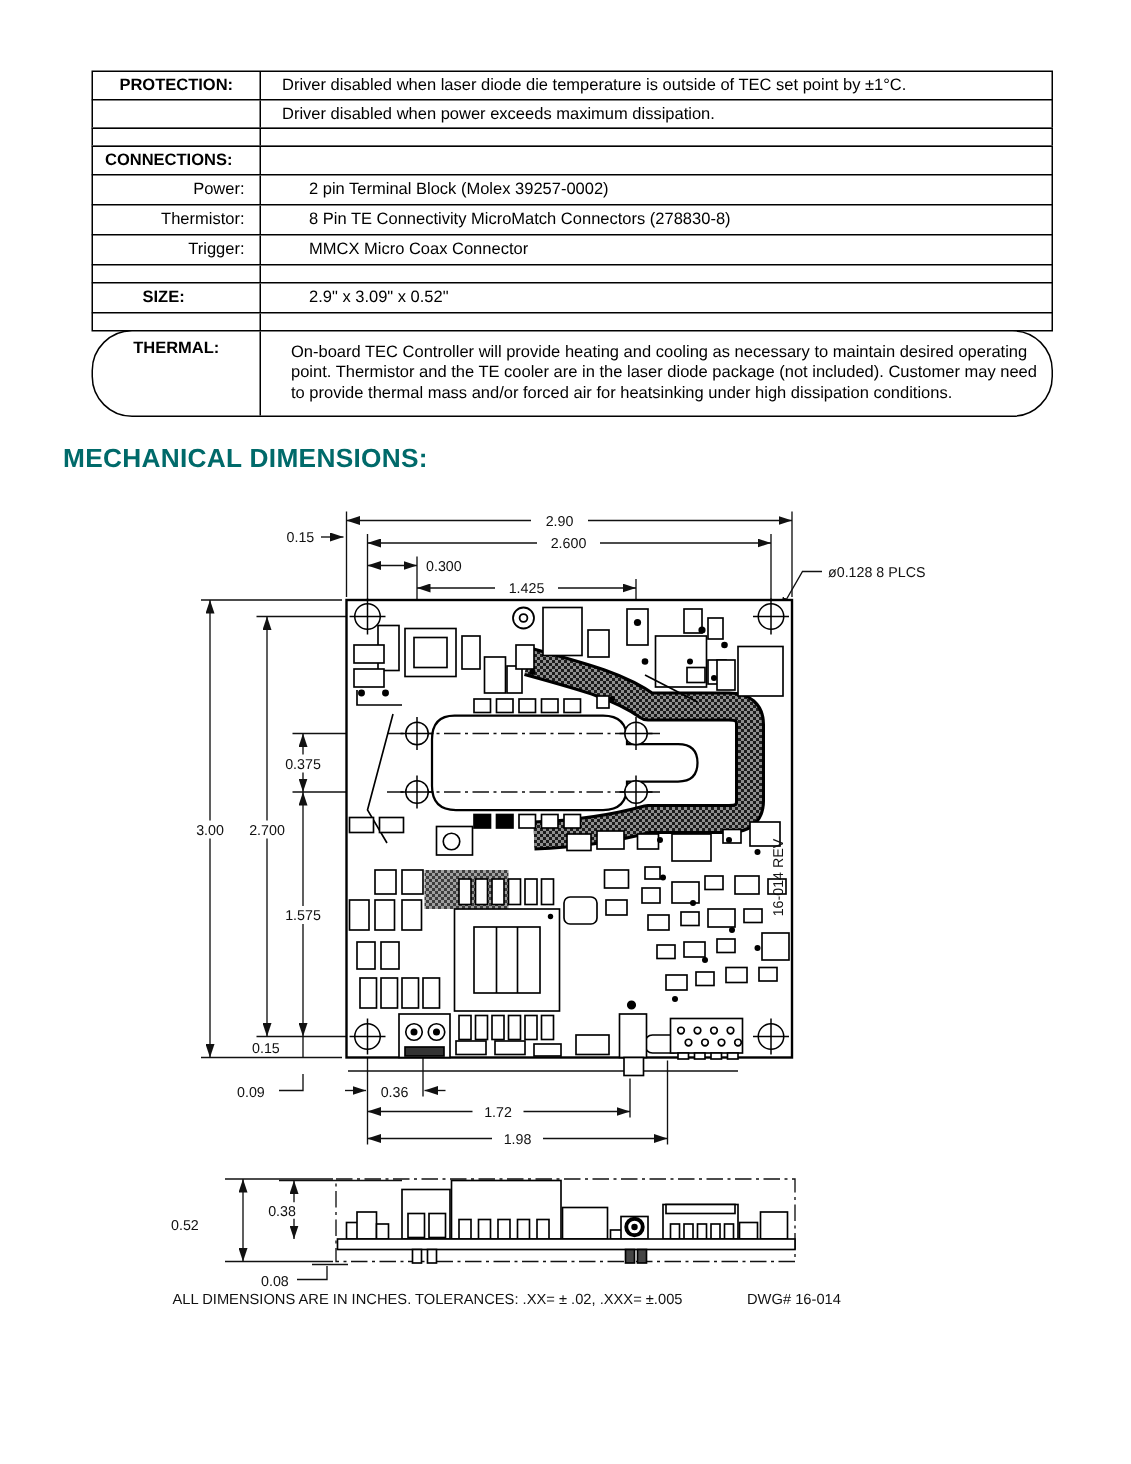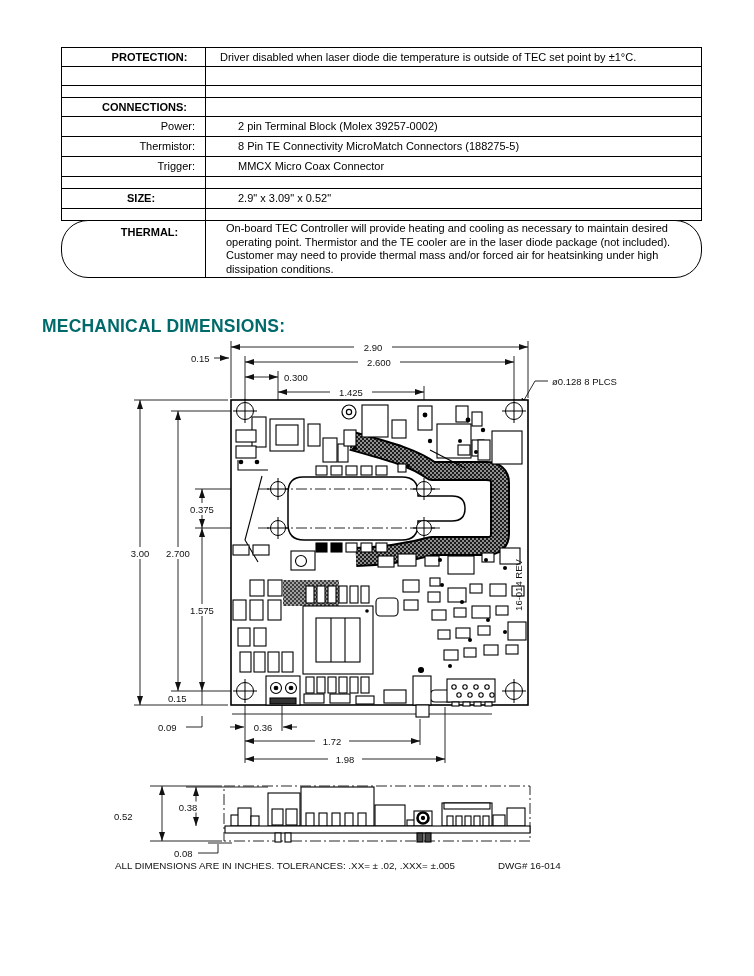--- a/index.html
+++ b/index.html
@@ -2,70 +2,71 @@
 <html><head>
 <meta charset="utf-8">
 <style>
   html,body{margin:0;padding:0;background:#fff;}
   .page{position:relative;width:754px;height:976px;background:#fff;overflow:hidden;
         font-family:"Liberation Sans","DejaVu Sans",sans-serif;color:#000;
         border-right:1px solid #e3e3e3;border-bottom:1px solid #e3e3e3;}
   
   .spec{position:absolute;left:61px;top:47px;width:641px;}
   .row{display:flex;box-sizing:border-box;border:1px solid #000;margin-top:-1px;
-       font-size:11px;line-height:13px;align-items:center;background:#fff;padding-left:32px;}
+       font-size:11px;line-height:13px;align-items:center;background:#fff;}
   .row:first-child{margin-top:0;}
   .lab{box-sizing:border-box;width:112px;flex:0 0 112px;border-right:1px solid #000;
        align-self:stretch;display:flex;align-items:center;font-weight:bold;}
   .val{box-sizing:border-box;flex:1;padding-left:14px;padding-right:8px;}
   .h20{height:20px;} .h21{height:21px;} .h13{height:13px;} .h58{height:58px;border-radius:27px;}
   .lc .lab{justify-content:center;}
   .ll .lab{justify-content:flex-start;padding-left:8px;}
   .lr .lab{justify-content:flex-end;padding-right:10px;}
   .li .lab{justify-content:flex-start;padding-left:33px;}
   .lt .lab{align-items:flex-start;padding-top:5px;justify-content:center;}
   .ind .val{padding-left:32px;}
   .big .val{padding-left:20px;line-height:13.5px;padding-top:1px;padding-bottom:1px;}
   .it{}
   
-  .mech{position:absolute;left:42px;top:316px;font-size:17.5px;font-weight:bold;letter-spacing:.2px;}
+  .mech{position:absolute;left:42px;top:295px;font-size:17.5px;font-weight:bold;letter-spacing:.2px;}
   
   .draw{position:absolute;left:0;top:330px;}
   svg text{font-family:"Liberation Sans","DejaVu Sans",sans-serif;fill:#111;}
   .dt{font-size:9.5px;}
   .nt{font-size:9.8px;}
 </style>
 </head>
 <body>
 
 <div class="page">
 
   <div class="spec">
     <div class="row h20 lc">
       <div class="lab">PROTECTION:</div>
       <div class="val"><span>Driver disabled when laser diode die temperature is outside of TEC set point by ±1°C.</span><span class="it"></span><span></span></div>
     </div>
     <div class="row h20">
       <div class="lab"></div>
+      <div class="val"><span>Driver disabled when power exceeds maximum dissipation.</span><span class="it"></span><span></span></div>
     </div>
     <div class="row h13">
       <div class="lab"></div>
       <div class="val"><span></span></div>
     </div>
     <div class="row h20 ll">
       <div class="lab">CONNECTIONS:</div>
       <div class="val"><span></span></div>
     </div>
     <div class="row h21 lr ind">
       <div class="lab" style="font-weight:normal">Power:</div>
       <div class="val"><span>2 pin Terminal Block </span><span class="it">(Molex 39257-0002)</span><span></span></div>
     </div>
     <div class="row h21 lr ind">
       <div class="lab" style="font-weight:normal">Thermistor:</div>
-      <div class="val"><span>8 Pin TE Connectivity MicroMatch Connectors (</span><span class="it">188275-5</span><span>)</span></div>
+      <div class="val"><span>8 Pin TE Connectivity MicroMatch Connectors (</span><span class="it">278830-8</span><span>)</span></div>
     </div>
     <div class="row h21 lr ind">
       <div class="lab" style="font-weight:normal">Trigger:</div>
       <div class="val"><span>MMCX Micro Coax Connector</span></div>
     </div>
     <div class="row h13">
       <div class="lab"></div>
       <div class="val"><span></span></div>
     </div>
     <div class="row h21 li ind">

